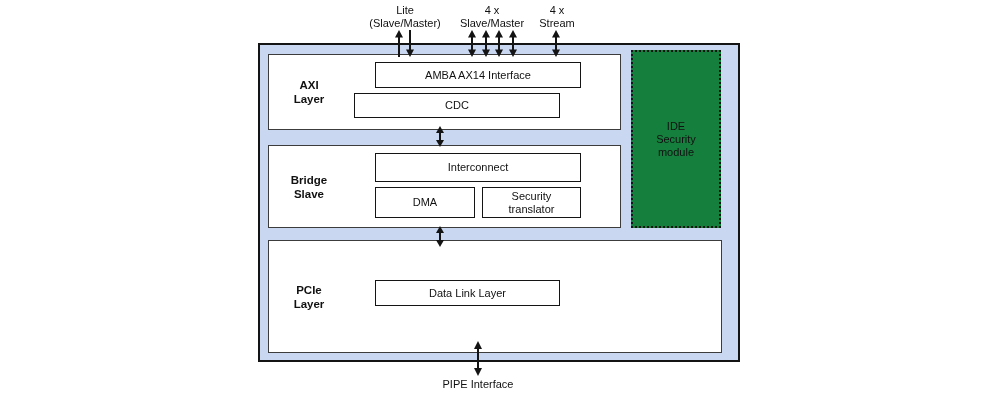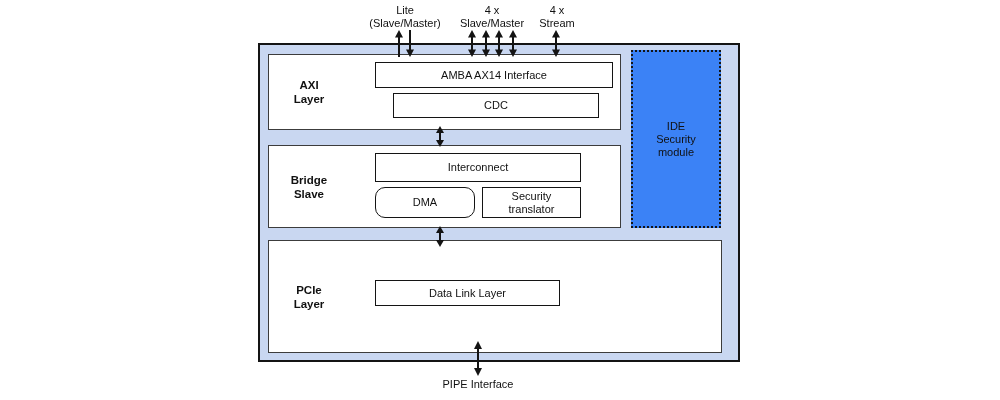--- a/index.html
+++ b/index.html
@@ -13,33 +13,33 @@
   }
   .layer-box{
     position:absolute;background:#ffffff;border:1.5px solid #3c3c3c;
     box-sizing:border-box;z-index:2;
   }
   .axi-layer{left:268px;top:54px;width:353px;height:76px;}
   .bridge-layer{left:268px;top:145px;width:353px;height:83px;}
   .pcie-layer{left:268px;top:240px;width:454px;height:113px;}
   .ide-box{
     position:absolute;left:631px;top:50px;width:90px;height:178px;
-    background:#3b82f6;border:2px dotted #141414;box-sizing:border-box;z-index:2;
+    background:#15803d;border:2px dotted #141414;box-sizing:border-box;z-index:2;
     display:flex;align-items:center;justify-content:center;
   }
   .block{
     position:absolute;background:#ffffff;border:1.5px solid #141414;
     box-sizing:border-box;z-index:3;
     display:flex;align-items:center;justify-content:center;
     font-size:11px;line-height:13px;text-align:center;white-space:pre-line;
   }
-  .blk-amba{left:375px;top:62px;width:238px;height:26px;}
-  .blk-cdc{left:393px;top:93px;width:206px;height:25px;}
+  .blk-amba{left:375px;top:62px;width:206px;height:26px;}
+  .blk-cdc{left:354px;top:93px;width:206px;height:25px;}
   .blk-interconnect{left:375px;top:153px;width:206px;height:29px;}
-  .blk-dma{left:375px;top:187px;width:100px;height:31px;border-radius:10px;}
+  .blk-dma{left:375px;top:187px;width:100px;height:31px;}
   .blk-addr{left:482px;top:187px;width:99px;height:31px;}
   .blk-ptl{left:375px;top:246px;width:206px;height:26px;}
   .blk-dll{left:375px;top:280px;width:185px;height:26px;}
   .blk-phy{left:375px;top:314px;width:206px;height:26px;}
   .layer-label{
     position:absolute;left:256px;width:106px;z-index:3;
     display:flex;align-items:center;justify-content:center;
     font-size:11.5px;font-weight:bold;line-height:14px;
     text-align:center;white-space:pre-line;
   }

